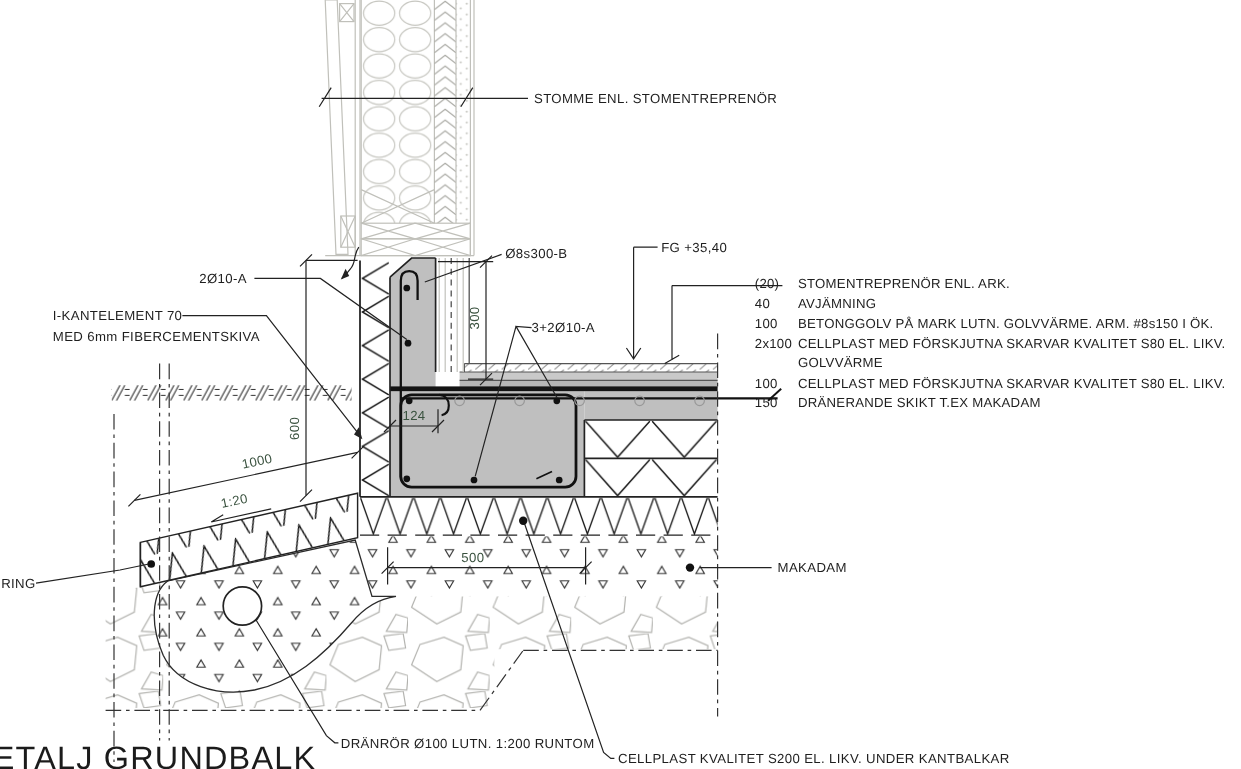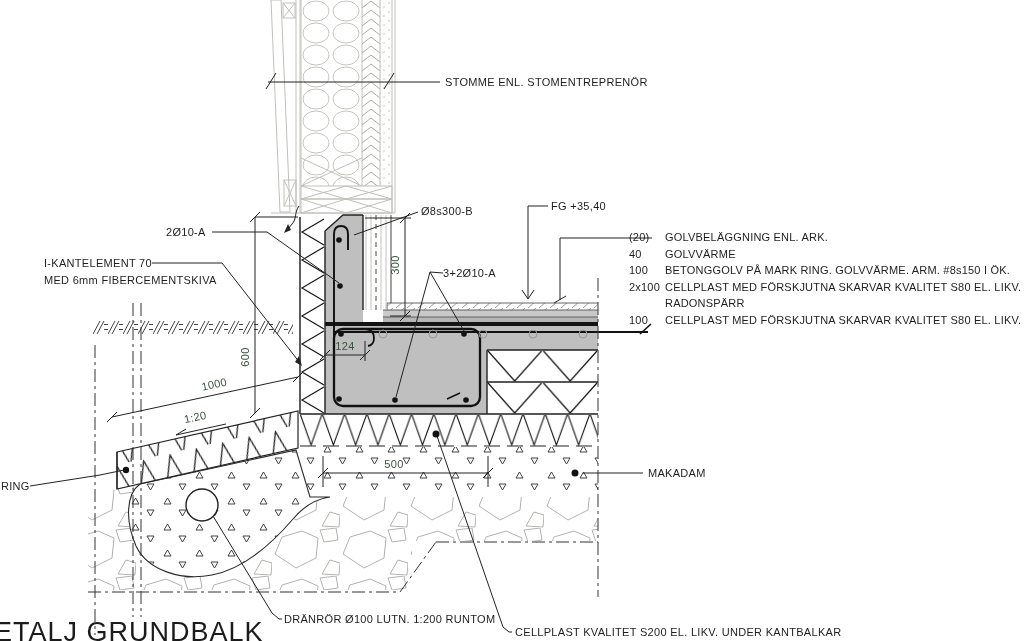--- a/index.html
+++ b/index.html
@@ -217,38 +217,42 @@
   <text x="44" y="284">MED 6mm FIBERCEMENTSKIVA</text>
   <text x="1" y="490">RING</text>
   <text x="648" y="477">MAKADAM</text>
   <text x="284" y="623">DRÄNRÖR Ø100 LUTN. 1:200 RUNTOM</text>
   <text x="515" y="636">CELLPLAST KVALITET S200 EL. LIKV. UNDER KANTBALKAR</text>
 </svg>
 
 <div id="layer-list">
       <div class="row">
         <span class="qty">(20)</span>
-        <span class="desc">GOLVBELÄGGNING ENL. ARK.</span>
+        <span class="desc">STOMENTREPRENÖR ENL. ARK.</span>
       </div>
       <div class="row">
         <span class="qty">40</span>
-        <span class="desc">GOLVVÄRME</span>
+        <span class="desc">AVJÄMNING</span>
       </div>
       <div class="row">
         <span class="qty">100</span>
-        <span class="desc">BETONGGOLV PÅ MARK RING. GOLVVÄRME. ARM. #8s150 I ÖK.</span>
+        <span class="desc">BETONGGOLV PÅ MARK LUTN. GOLVVÄRME. ARM. #8s150 I ÖK.</span>
       </div>
       <div class="row">
         <span class="qty">2x100</span>
         <span class="desc">CELLPLAST MED FÖRSKJUTNA SKARVAR KVALITET S80 EL. LIKV.</span>
       </div>
       <div class="row">
         <span class="qty"></span>
-        <span class="desc">RADONSPÄRR</span>
+        <span class="desc">GOLVVÄRME</span>
       </div>
       <div class="row">
         <span class="qty">100</span>
         <span class="desc">CELLPLAST MED FÖRSKJUTNA SKARVAR KVALITET S80 EL. LIKV.</span>
       </div>
+      <div class="row">
+        <span class="qty">150</span>
+        <span class="desc">DRÄNERANDE SKIKT T.EX MAKADAM</span>
+      </div>
     </div>
 
 <div id="page-title">ETALJ GRUNDBALK</div>
 </div>
 
 </body></html>

